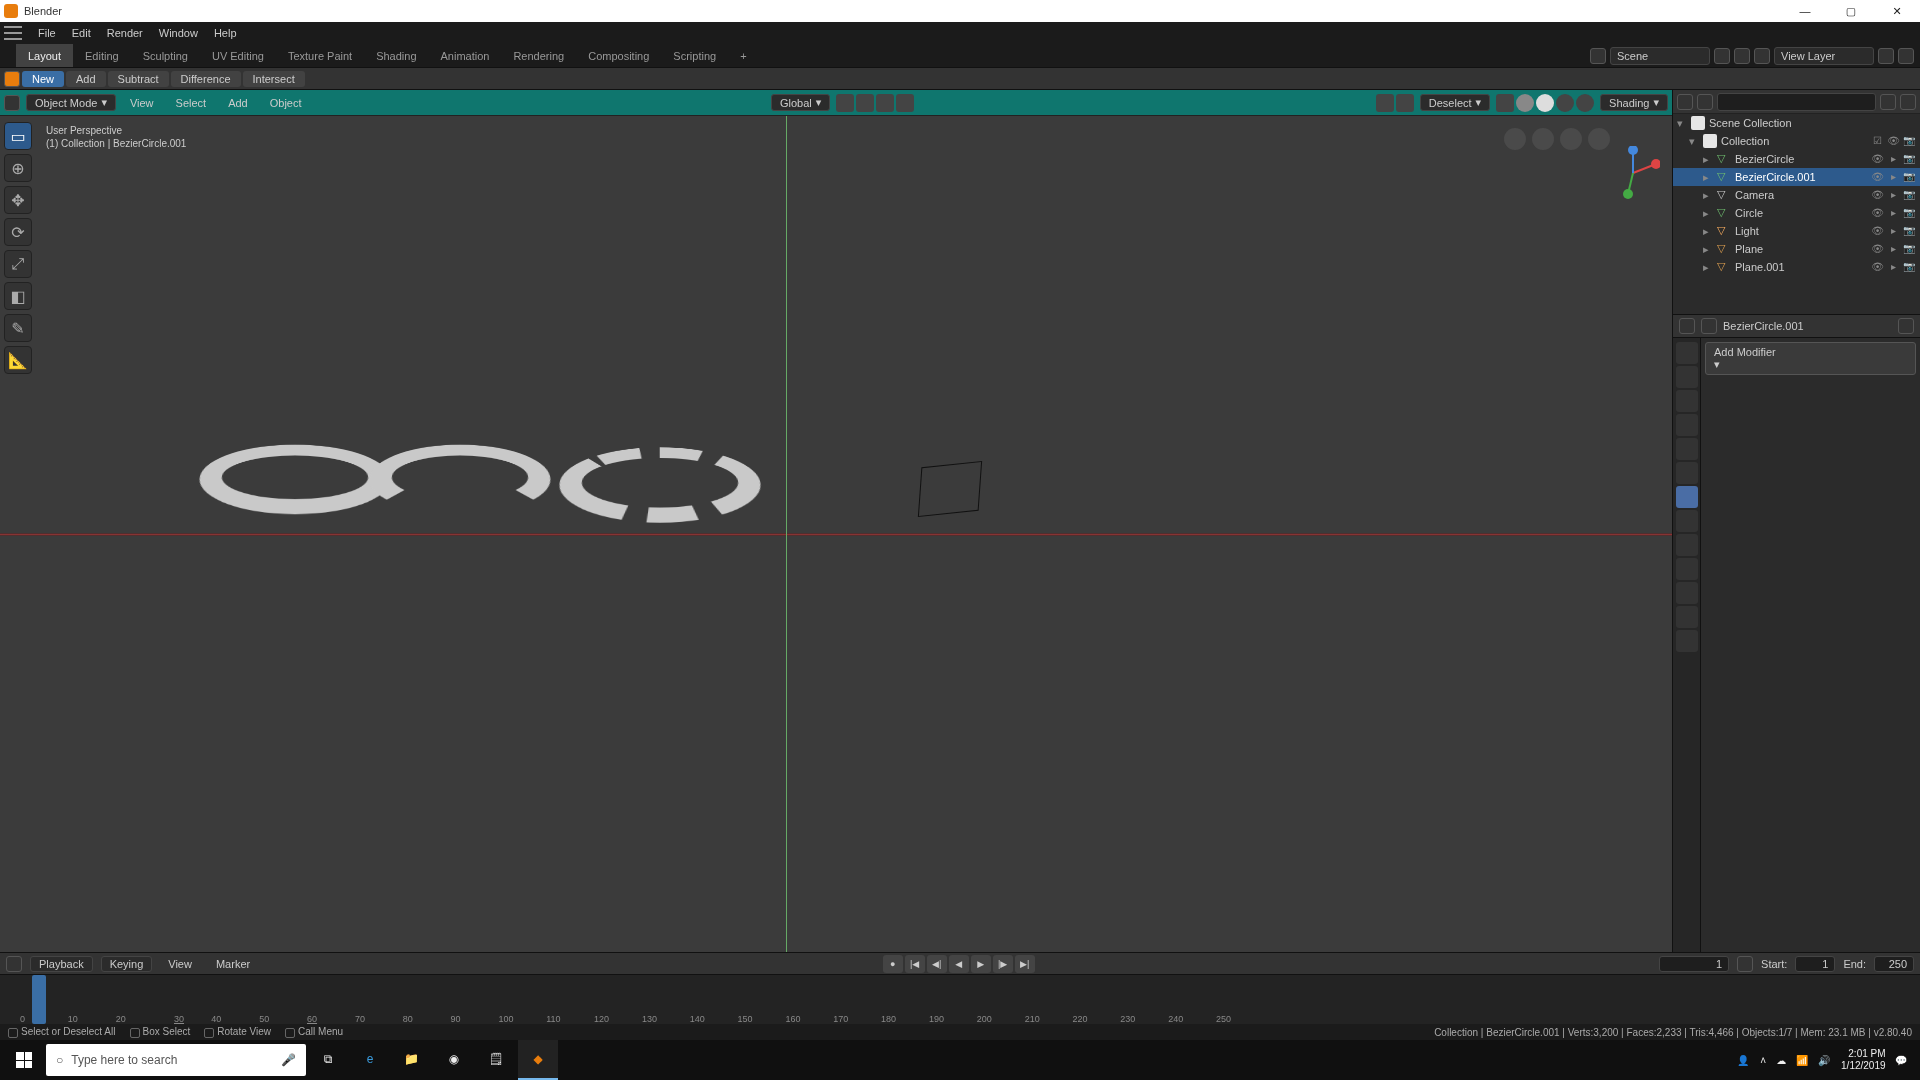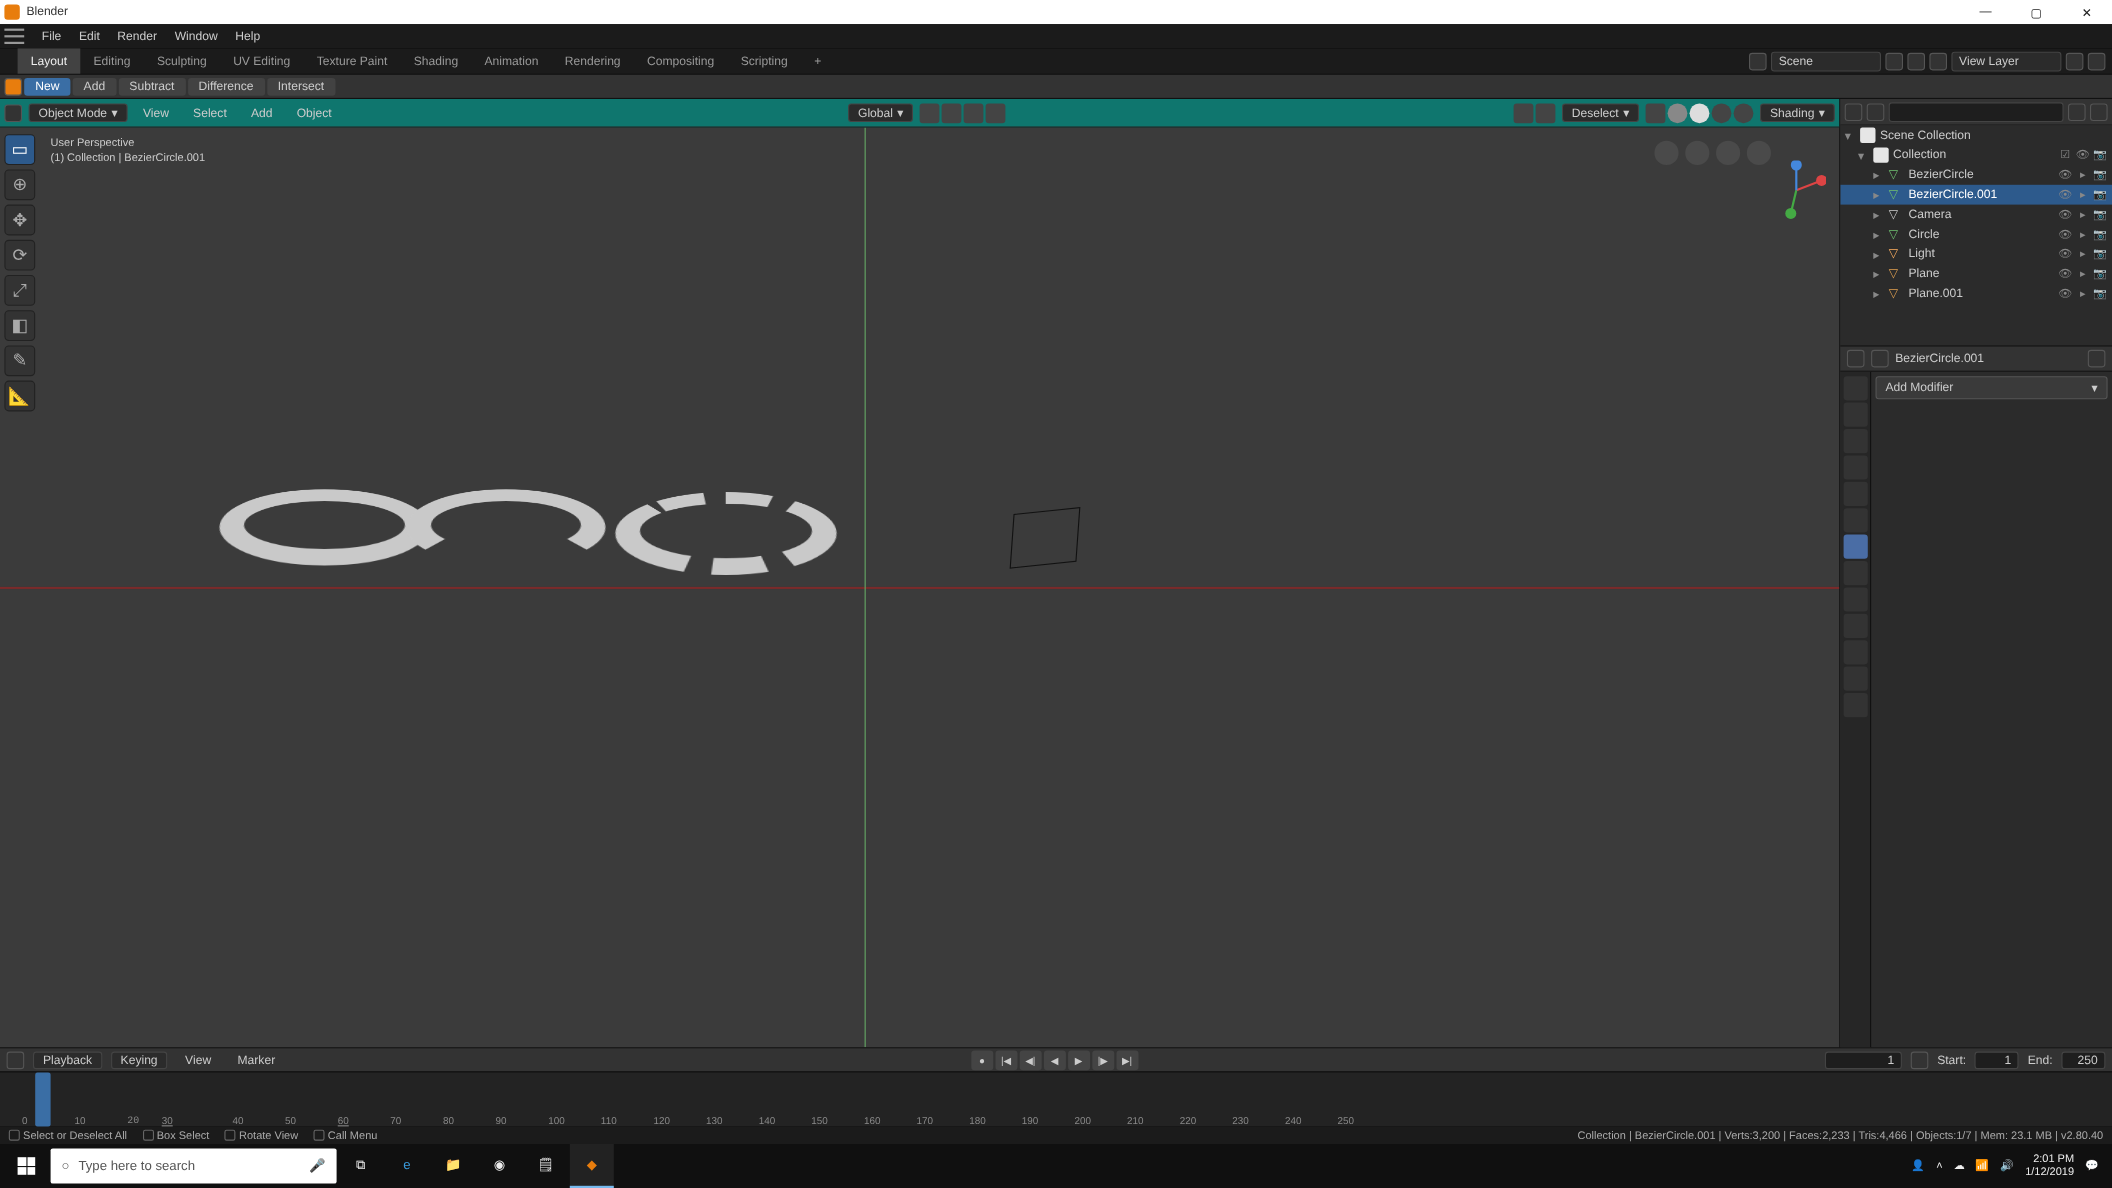--- a/index.html
+++ b/index.html
@@ -78,21 +78,21 @@
 .tree-toggles{display:flex; gap:3px; padding-right:4px;}
 .tgl{width:13px; height:13px; color:#888; font-size:10px; text-align:center; cursor:pointer;}
 
 
 .props-hdr { height:24px; background:#333; display:flex; align-items:center; gap:6px; padding:0 6px; font-size:11px; color:#ccc; border-top:1px solid #111; border-bottom:1px solid #111;}
 .props-body { flex:1; display:flex; background:#2b2b2b; }
 .props-tabs { width:28px; background:#262626; display:flex; flex-direction:column; gap:2px; padding-top:4px; align-items:center; border-right:1px solid #111;}
 .ptab { width:22px; height:22px; border-radius:3px; background:#333; cursor:pointer; }
 .ptab.active{background:#4a6da5;}
 .props-content { flex:1; padding:4px; font-size:11px; color:#ccc; }
-.add-modifier { background:#3a3a3a; border:1px solid #555; border-radius:3px; padding:3px 8px; cursor:pointer; display:flex; justify-content:space-between; }
+.add-modifier { background:#3a3a3a; border:1px solid #555; border-radius:3px; padding:3px 8px; cursor:pointer; display:flex; justify-content:space-between;flex-direction:column; }
 
 
 .timeline-hdr { height:22px; background:#333; display:flex; align-items:center; padding:0 6px; gap:8px; font-size:11px; color:#ccc; border-top:1px solid #111;}
 .tl-drop{background:#2b2b2b; border:1px solid #444; border-radius:3px; padding:1px 8px; cursor:pointer;}
 .tl-spacer{flex:1;}
 .transport { display:flex; gap:2px; }
 .tp-btn{width:20px; height:18px; background:#444; border-radius:3px; display:flex; align-items:center; justify-content:center; font-size:9px; cursor:pointer;}
 .tl-field{background:#1e1e1e; border:1px solid #444; border-radius:3px; padding:1px 6px; min-width:70px; text-align:right;}
 .timeline-track { height:50px; background:#232323; position:relative; border-top:1px solid #111;}
 .tick{position:absolute; bottom:0; font-size:9px; color:#888;}
@@ -415,22 +415,22 @@
   <span>Start:</span>
   <div class="tl-field" style="min-width:40px">1</div>
   <span>End:</span>
   <div class="tl-field" style="min-width:40px">250</div>
 </div>
 <div class="timeline-track">
   <div class="playhead"></div>
   <div id="tl-ticks">
       <span class="tick" style="left: 20px;">0</span>
       <span class="tick" style="left: 67.84px;">10</span>
-      <span class="tick" style="left: 115.68px; font-family: Liberation Mono, monospace;">20</span>
-      <span class="tick" style="left: 147px; text-decoration: underline;">30</span>
+      <span class="tick" style="left: 115.68px;">20</span>
+      <span class="tick" style="left: 174px; text-decoration: underline;">30</span>
       <span class="tick" style="left: 211.36px;">40</span>
       <span class="tick" style="left: 259.2px; margin-top: 25px;">50</span>
       <span class="tick" style="left: 307.04px; text-decoration: underline;">60</span>
       <span class="tick" style="left: 354.88px;">70</span>
       <span class="tick" style="left: 402.72px;">80</span>
       <span class="tick" style="left: 450.56px;">90</span>
       <span class="tick" style="left: 498.4px;">100</span>
       <span class="tick" style="left: 546.24px;">110</span>
       <span class="tick" style="left: 594.08px;">120</span>
       <span class="tick" style="left: 641.92px;">130</span>

